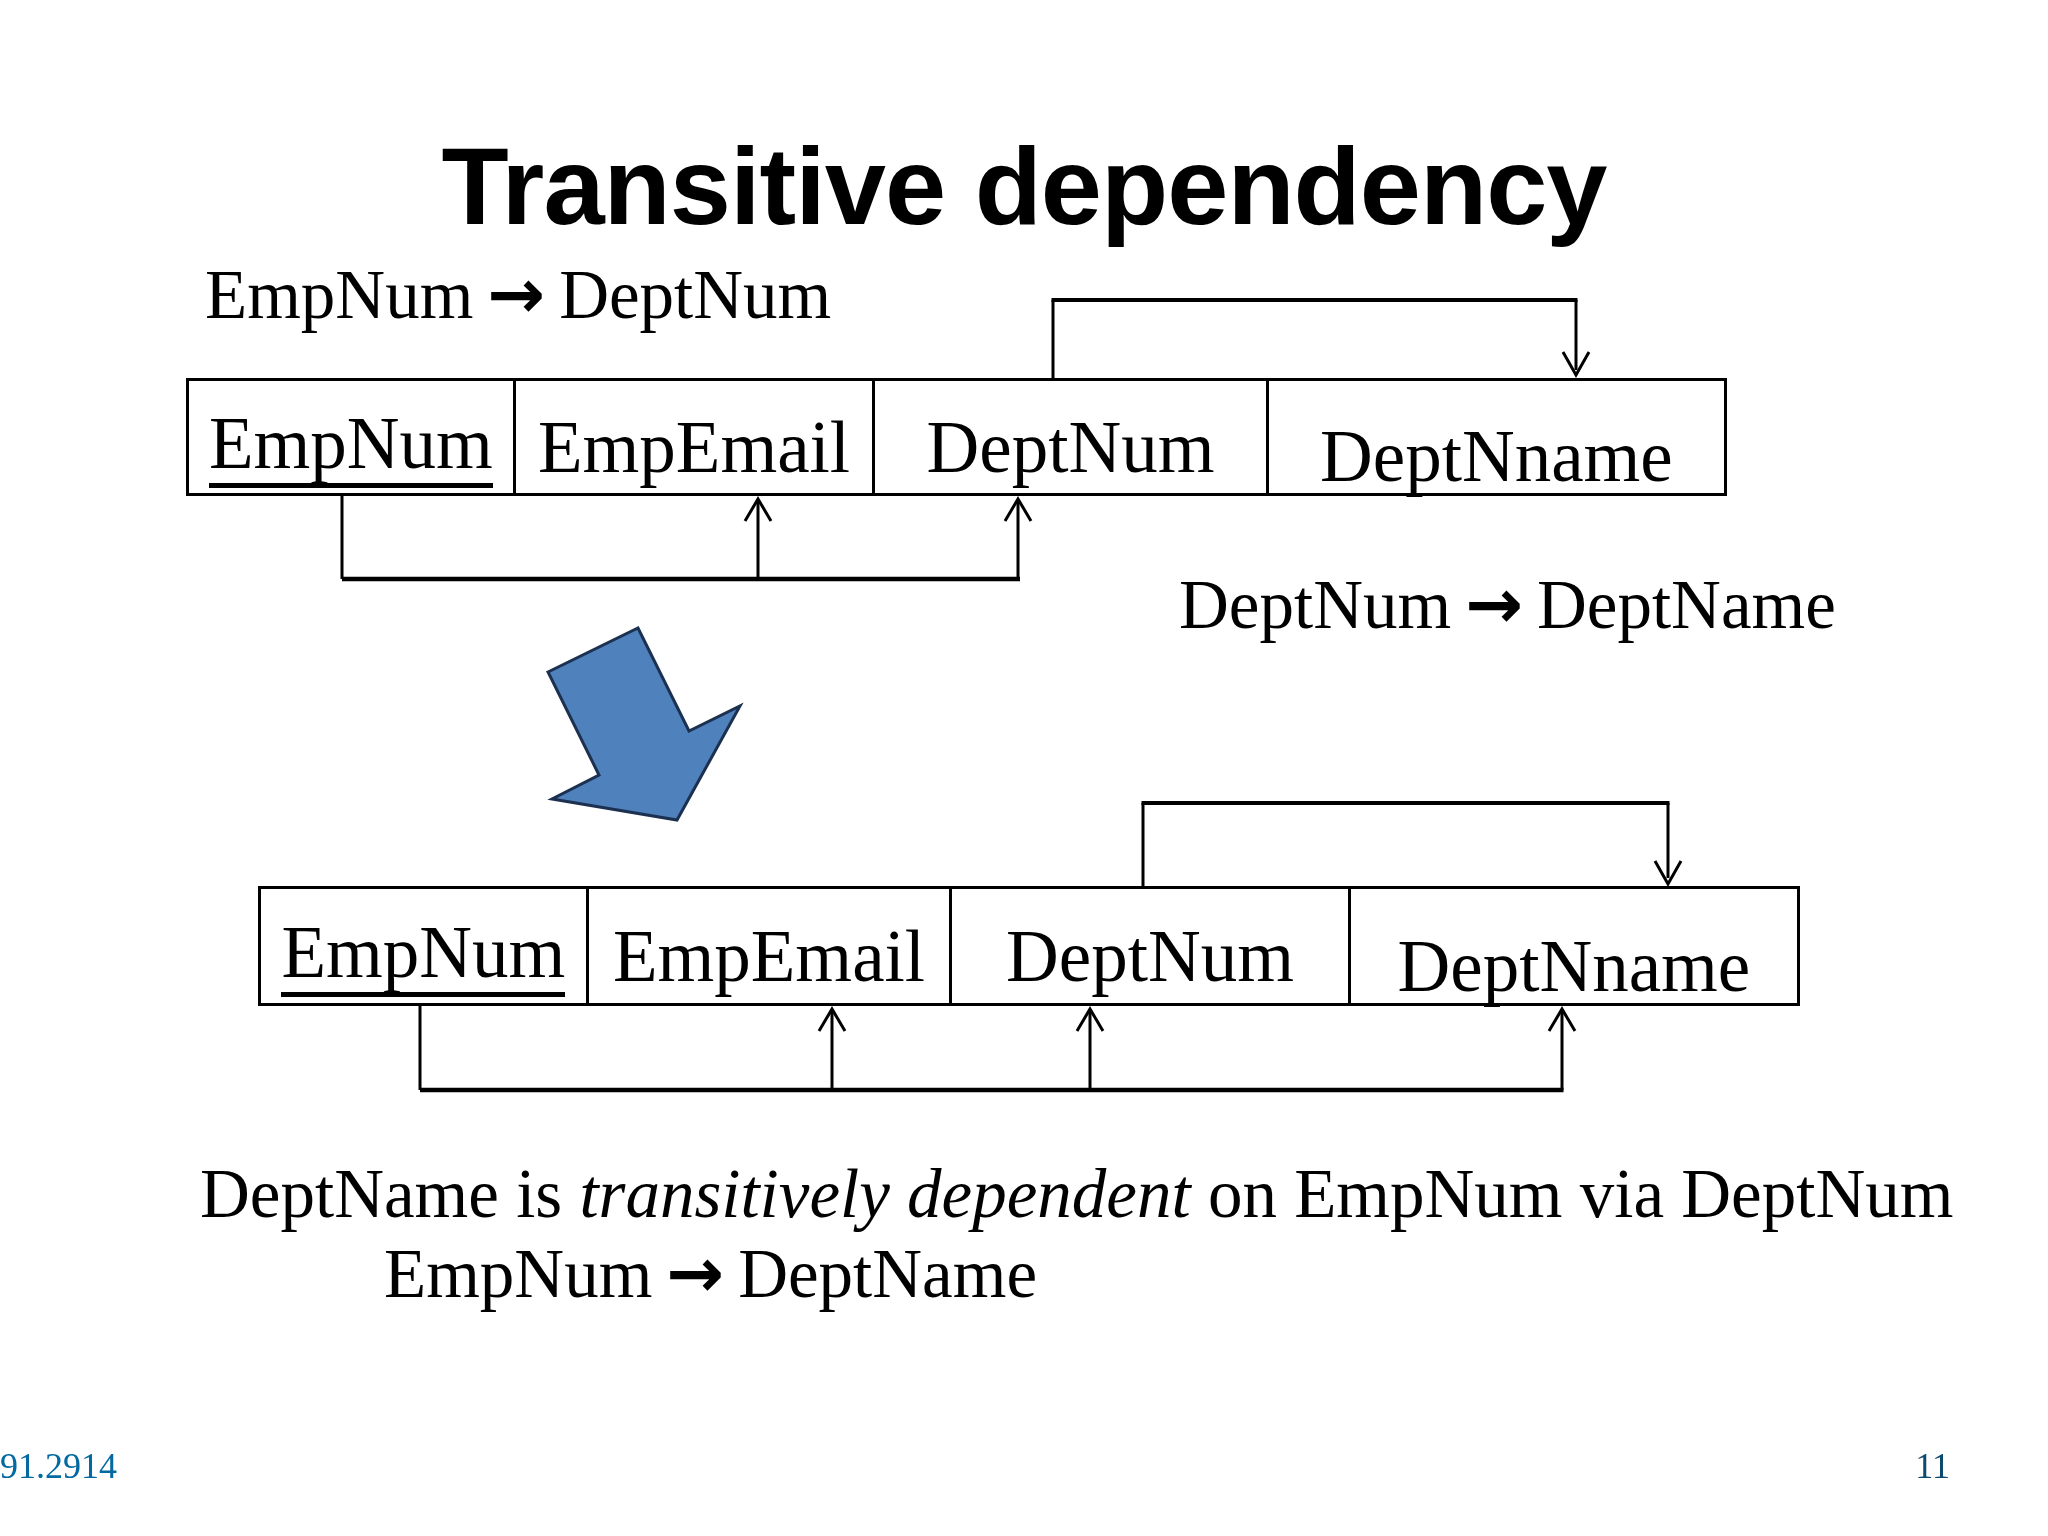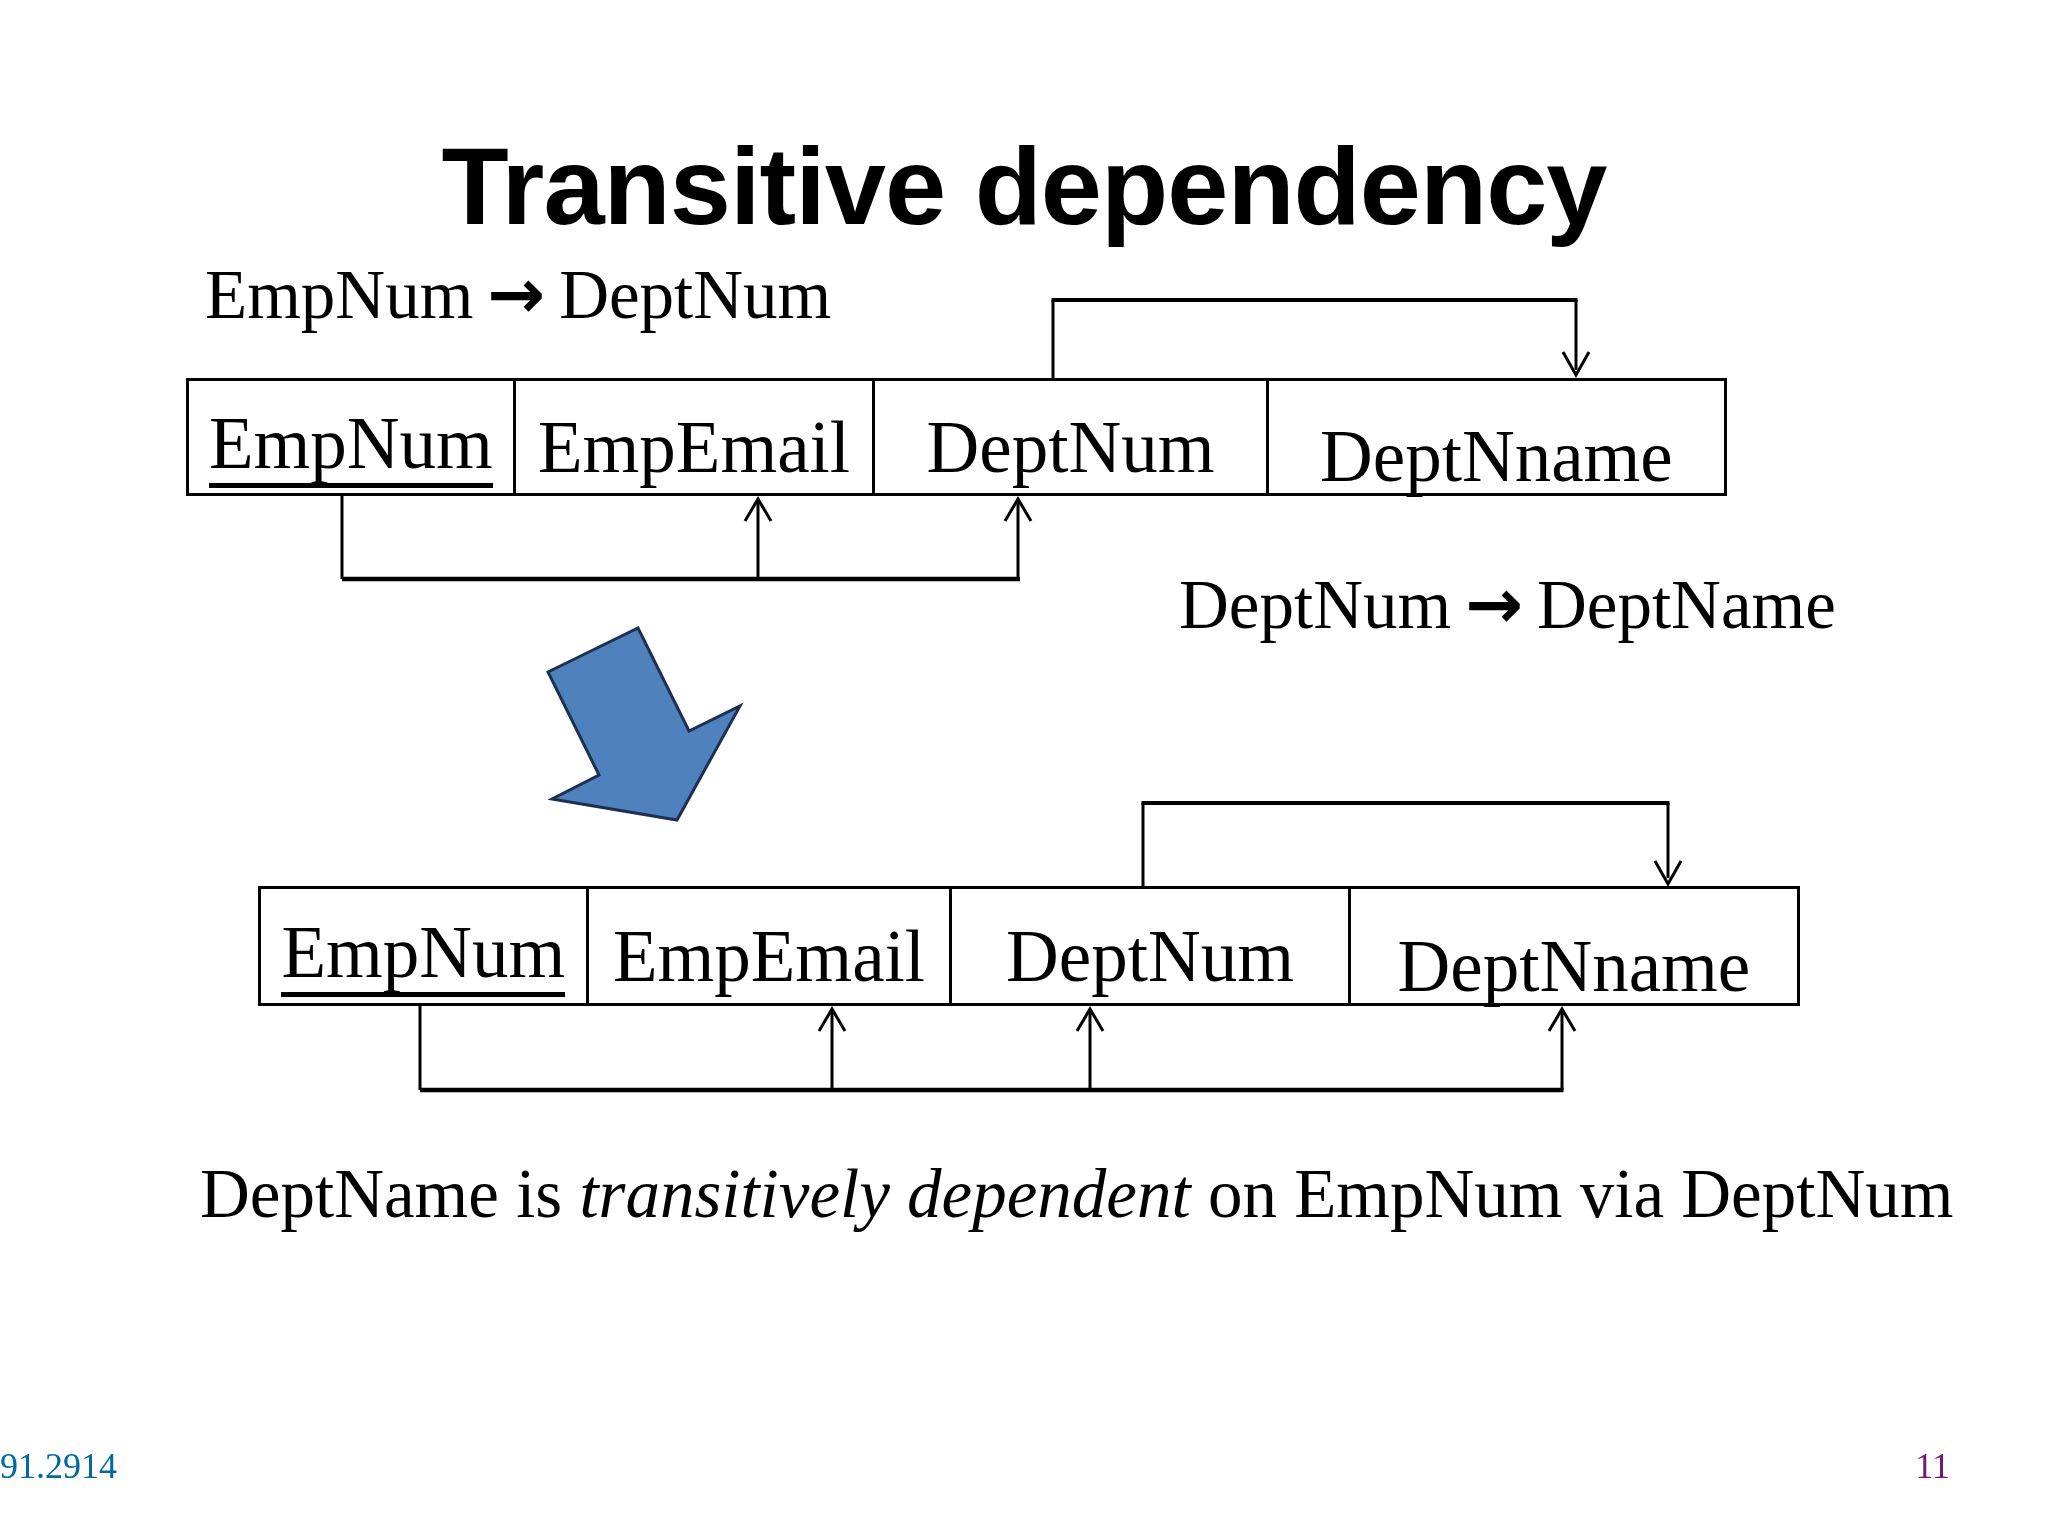--- a/index.html
+++ b/index.html
@@ -75,21 +75,21 @@
     width: 2048px;
     text-align: left;
     font-size: 36px;
     color: #0369a1;
     line-height: 1;
   }
   .page-number {
     position: absolute;
     right: 98px; top: 1448px;
     font-size: 36px;
-    color: #701a75;
+    color: #0c4a6e;
     line-height: 1;
   }
   svg.overlay {
     position: absolute;
     left: 0; top: 0;
     width: 2048px; height: 1536px;
     pointer-events: none;
   }
 </style>
 </head>
@@ -175,17 +175,20 @@
     </div>
     <div class="cell" style="width:448px">
       <span>DeptNname</span>
     </div>
   </div>
 
   <div class="caption">
     <span>DeptName is </span><span class="emph">transitively dependent</span><span> on EmpNum via DeptNum</span>
   </div>
 
+  <div class="fd fd-bottom">
+    <span>EmpNum</span><span class="fd-arrow">→</span><span>DeptName</span>
+  </div>
 
   <div class="footer">91.2914</div>
   <div class="page-number">11</div>
 
 </div>
 
 </body></html>

